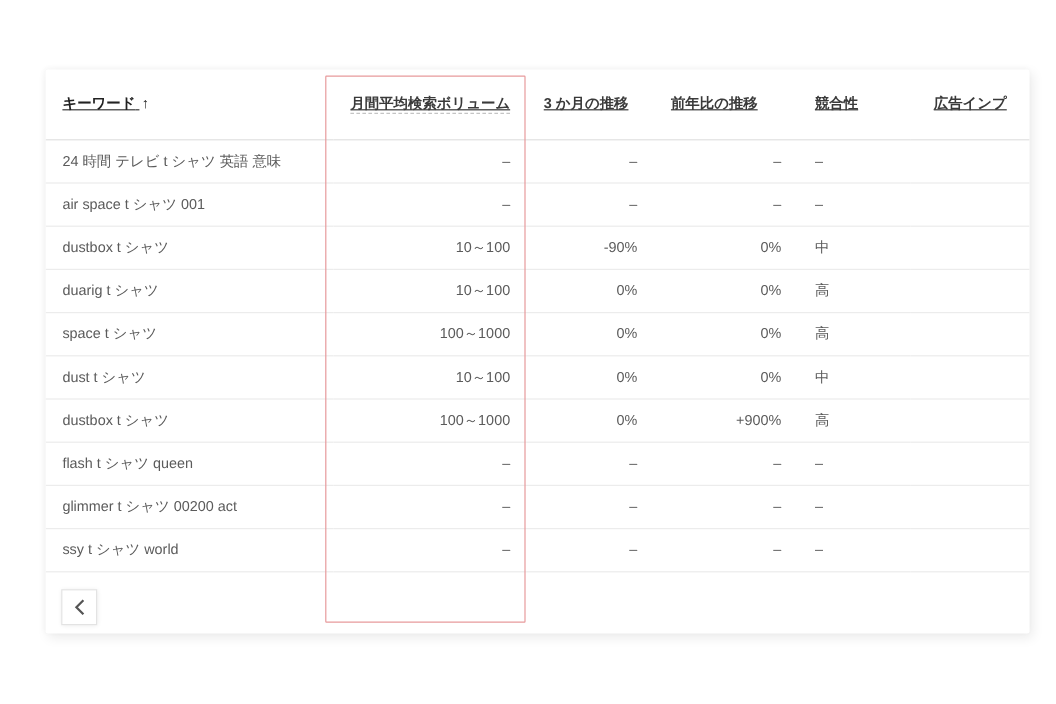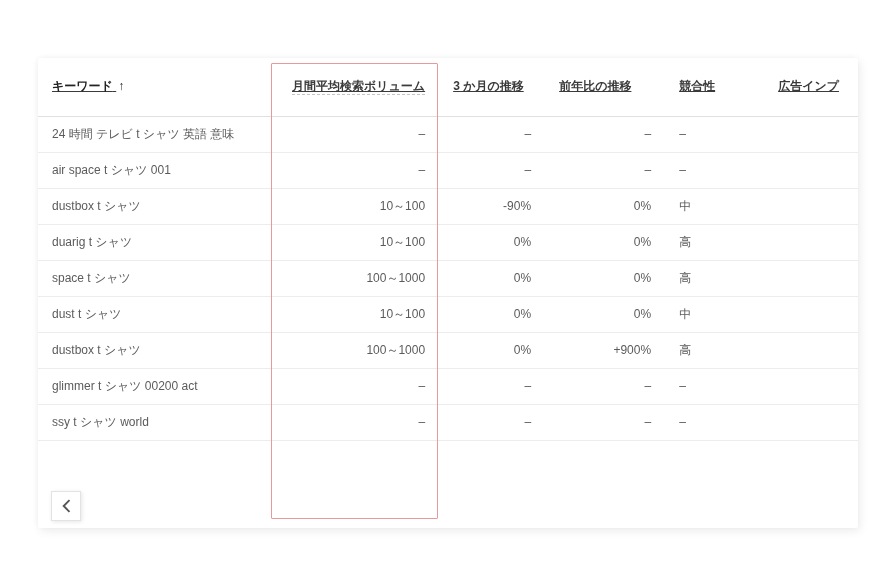--- a/index.html
+++ b/index.html
@@ -260,20 +260,40 @@
           </td>
           <td class="col-comp">
             <span class="cell">高</span>
           </td>
           <td class="col-imp">
             <span class="cell"></span>
           </td>
         </tr>
         <tr>
           <td class="col-kw">
+            <span class="cell">flash t シャツ queen</span>
+          </td>
+          <td class="col-vol">
+            <span class="cell">–</span>
+          </td>
+          <td class="col-3m">
+            <span class="cell">–</span>
+          </td>
+          <td class="col-yoy">
+            <span class="cell">–</span>
+          </td>
+          <td class="col-comp">
+            <span class="cell">–</span>
+          </td>
+          <td class="col-imp">
+            <span class="cell"></span>
+          </td>
+        </tr>
+        <tr>
+          <td class="col-kw">
             <span class="cell">glimmer t シャツ 00200 act</span>
           </td>
           <td class="col-vol">
             <span class="cell">–</span>
           </td>
           <td class="col-3m">
             <span class="cell">–</span>
           </td>
           <td class="col-yoy">
             <span class="cell">–</span>

